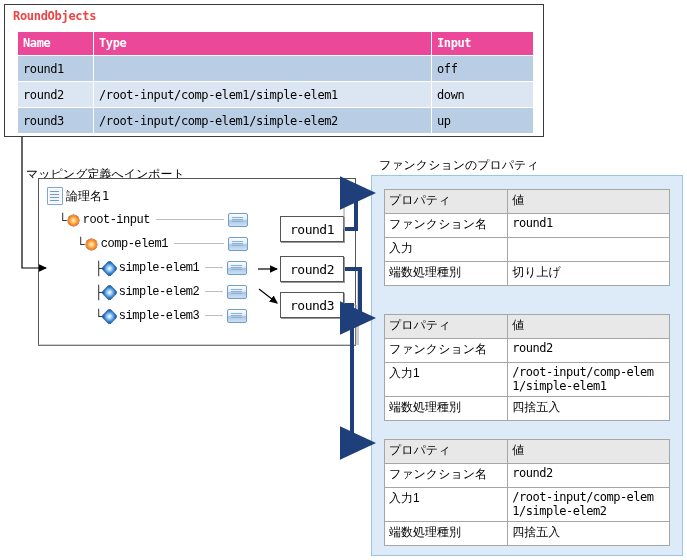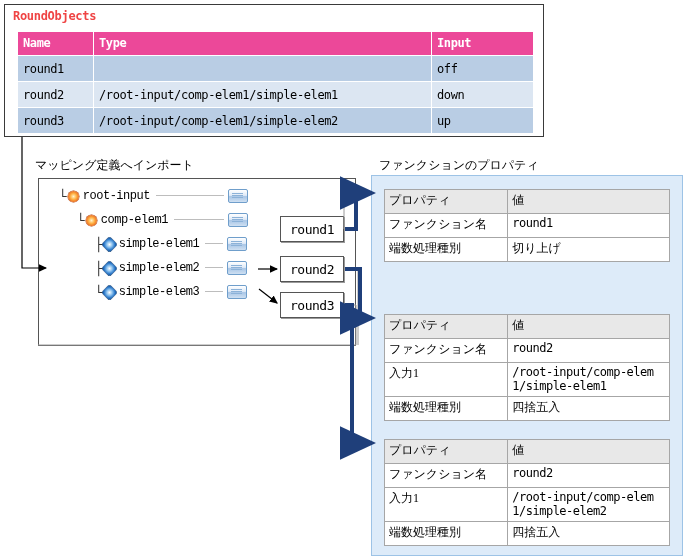--- a/index.html
+++ b/index.html
@@ -74,21 +74,21 @@
   .col-type  { width: 102px; }
 
   
   .section-caption {
     position: absolute;
     font-family: "DejaVu Sans", "Liberation Sans", sans-serif;
     font-size: 12px;
     color: #000;
     white-space: nowrap;
   }
-  #caption-mapping  { left: 26px;  top: 157px; margin-left: 9px; }
+  #caption-mapping  { left: 26px;  top: 166px; }
   #caption-function { left: 371px; top: 157px; margin-left: 8px; }
 
   
   #tree-box {
     position: absolute;
     left: 38px;
     top: 178px;
     width: 318px;
     height: 168px;
     border: 1px solid #555555;
@@ -242,21 +242,21 @@
   .prop-key { width: 122px; }
   .prop-val { width: 160px; }
   .mono {
     font-family: "DejaVu Sans Mono", "Liberation Mono", monospace;
     font-size: 12px;
     letter-spacing: -0.5px;
     word-break: break-all;
     line-height: 1.18;
   }
   .jp {
-    font-family: Liberation Serif, serif;
+    font-family: Liberation Sans, sans-serif;
   }
 
   
   #connectors {
     position: absolute;
     left: 0; top: 0;
     width: 687px; height: 560px;
     pointer-events: none;
   }
 </style>
@@ -297,20 +297,24 @@
     </tbody>
   </table>
 </div>
 
 <div class="section-caption" id="caption-mapping">マッピング定義へインポート</div>
 <div class="section-caption" id="caption-function">ファンクションのプロパティ</div>
 
 <div id="tree-box">
   <div id="tree">
 
+    <div class="tree-row" style="padding-left:0px;">
+      <span class="icon-doc"></span>
+      <span class="tree-label jp">論理名1</span>
+    </div>
 
     <div class="tree-row" style="padding-left:12px;">
       <span class="elbow">└</span>
       <span class="icon-orange"></span>
       <span class="tree-label">root-input</span>
       <span class="dotline" style="width:68px;"></span>
       <span class="icon-card"></span>
     </div>
 
     <div class="tree-row" style="padding-left:30px;">
@@ -368,20 +372,24 @@
     <tbody>
         <tr>
       <th class="jp">プロパティ</th>
       <th class="jp">値</th>
     </tr>
     <tr>
       <td class="jp">ファンクション名</td>
       <td class="mono">round1</td>
     </tr>
     <tr>
+      <td class="jp">入力</td>
+      <td class="mono"></td>
+    </tr>
+    <tr>
       <td class="jp">端数処理種別</td>
       <td class="jp">切り上げ</td>
     </tr>
   </tbody>
     </table>
 
   <table class="prop-table" id="prop-table-2">
     <colgroup>
         <col class="prop-key">
         <col class="prop-val">

